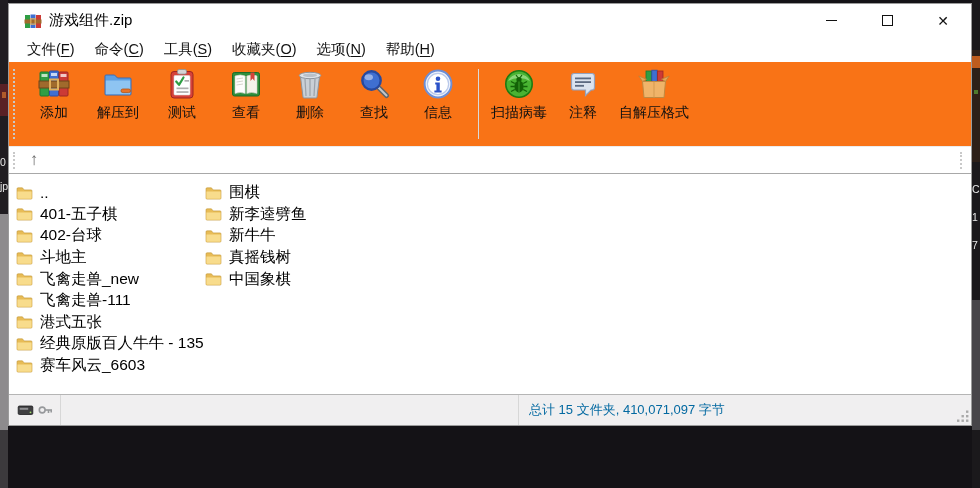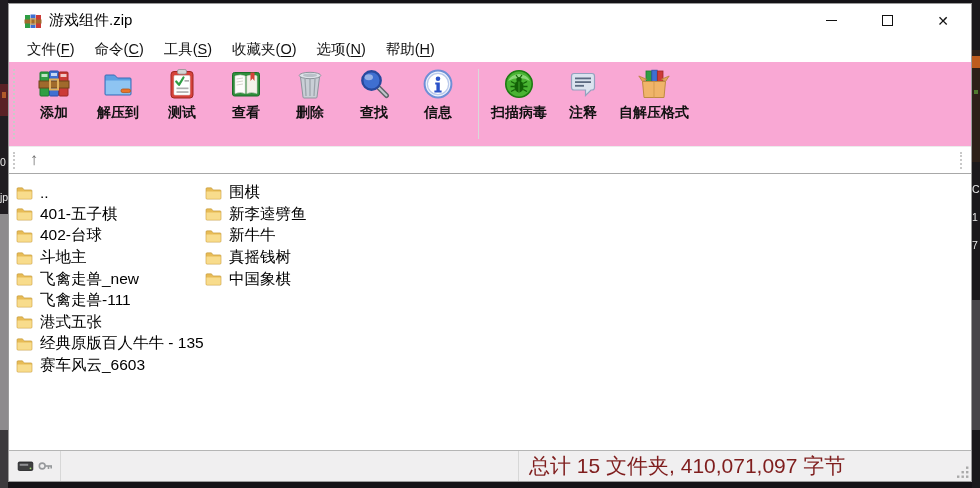--- a/index.html
+++ b/index.html
@@ -14,57 +14,57 @@
   .eblob-maroon { position:absolute; left:0; top:84px; width:8px; height:32px; background:#5a2125; }
   .eblob-maroon::after { content:""; position:absolute; left:2px; top:8px; width:4px; height:6px; background:#b05a2a; }
   .egray-left { position:absolute; left:0; top:214px; width:8px; height:216px; background:#8d8b8d; }
   .egray-left2 { position:absolute; left:0; top:430px; width:8px; height:58px; background:#3c3a3d; }
   .ethumb { position:absolute; left:0; top:50px; width:8px; height:112px; background:#2d2019; }
   .ethumb::before { content:""; position:absolute; left:0; top:6px; width:8px; height:12px; background:#bd5c1e; }
   .ethumb::after { content:""; position:absolute; left:2px; top:40px; width:4px; height:4px; background:#4e7a2e; }
   .egray-right { position:absolute; left:0; top:300px; width:8px; height:130px; background:#474549; }
 
   
-  .window { position:absolute; left:8px; top:3px; width:964px; height:479px; background:#fff; border:1px solid #9b9b9b; display:flex; flex-direction:column; }
+  .window { position:absolute; left:8px; top:3px; width:964px; height:423px; background:#fff; border:1px solid #9b9b9b; display:flex; flex-direction:column; }
 
   .titlebar { height:33px; display:flex; align-items:center; padding-left:15px; background:#fff; flex:none; }
   .titleicon { width:18px; height:16px; flex:none; }
   .titletext { margin-left:7px; font-size:15px; color:#000; white-space:nowrap; }
   .tspacer { flex:1; }
   .wbtn { width:56px; height:33px; display:flex; align-items:center; justify-content:center; cursor:default; }
   .min-glyph { display:block; width:11px; height:1px; background:#111; }
   .max-glyph { display:block; width:11px; height:11px; border:1px solid #111; }
   .close-glyph { font-size:14px; color:#111; }
 
   .menubar { height:25px; display:flex; align-items:center; padding-left:8px; background:#fff; font-size:14.5px; color:#111; flex:none; }
   .menuitem { padding:2px 10px; white-space:nowrap; }
   .mn { text-decoration:underline; text-underline-offset:2px; }
 
-  .toolbar { height:84px; background:#f9a8d4; display:flex; align-items:flex-start; padding-top:5px; flex:none;font-weight:bold; }
+  .toolbar { height:84px; background:#f97316; display:flex; align-items:flex-start; padding-top:5px; flex:none; }
   .tgrip { width:2px; border-left:2px dotted #c9c9c9; height:70px; margin:2px 7px 0 4px; flex:none; }
   .tbtn { min-width:64px; padding:1px 4px 0; display:flex; flex-direction:column; align-items:center; }
   .tbtn svg { width:32px; height:32px; }
   .tlabel { margin-top:4px; font-size:14px; color:#111; white-space:nowrap; }
   .tsep { width:1px; background:#d9d9d9; height:70px; margin:2px 8px 0 8px; flex:none; }
 
   .addressbar { height:27px; background:#fff; border-top:1px solid #ececec; display:flex; align-items:center; position:relative; flex:none; }
   .agrip { width:2px; border-left:2px dotted #c9c9c9; height:17px; margin-left:4px; flex:none; }
   .agrip-r { position:absolute; right:9px; top:5px; width:2px; border-left:2px dotted #c9c9c9; height:17px; }
   .upbtn { width:30px; height:24px; display:flex; align-items:center; justify-content:center; font-size:17px; color:#6b6b6b; margin-left:4px; }
   .pathbar { flex:1; height:100%; }
 
   .filelist { flex:1; background:#fff; border-top:1px solid #a8a8a8; border-bottom:1px solid #b5b5b5; position:relative; overflow:hidden; }
   .fcol { position:absolute; top:8px; }
   .fcol1 { left:7px; }
   .fcol2 { left:196px; }
   .fitem { height:21.6px; display:flex; align-items:center; }
   .fitem svg { width:17px; height:14px; flex:none; }
   .flabel { margin-left:7px; font-size:15.5px; color:#000; white-space:nowrap; }
 
-  .statusbar { height:30px; background:#f0eff0; display:flex; align-items:stretch; position:relative; flex:none; font-size:21px; color:#7f1d1d;text-align:center; }
+  .statusbar { height:30px; background:#f0eff0; display:flex; align-items:stretch; position:relative; flex:none; font-size:13px; color:#0369a1;text-align:center; }
   .spanel1 { width:52px; display:flex; align-items:center; padding-left:8px; gap:4px; border-right:1px solid #d7d7d7; flex:none; }
   .spanel1 svg { display:block; }
   .spanel2 { flex:1; border-right:1px solid #d7d7d7; }
   .spanel3 { width:452px; display:flex; align-items:center; padding-left:10px; flex:none; }
   .sgrip { position:absolute; right:2px; bottom:2px; width:13px; height:13px; }
 </style>
 </head>
 <body>
 
 <svg width="0" height="0" style="position:absolute">
@@ -193,21 +193,21 @@
         </g>
     </symbol>
   </defs>
 </svg>
 
 <div class="screen">
 
   <div class="edge edge-left">
     <div class="eblob-maroon"></div>
     <div class="efrag" style="top:157px;">0</div>
-    <div class="efrag" style="top:181px;margin-top:11px;">jp</div>
+    <div class="efrag" style="top:181px;">jp</div>
     <div class="egray-left"></div>
     <div class="egray-left2"></div>
   </div>
 
   <div class="edge edge-right">
     <div class="ethumb"></div>
     <div class="efrag" style="top:184px;">C</div>
     <div class="efrag" style="top:212px;">1</div>
     <div class="efrag" style="top:240px;">7</div>
     <div class="egray-right"></div>

